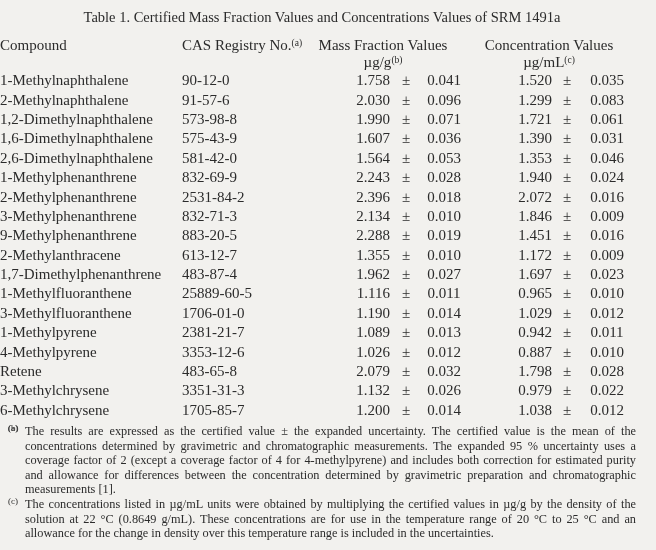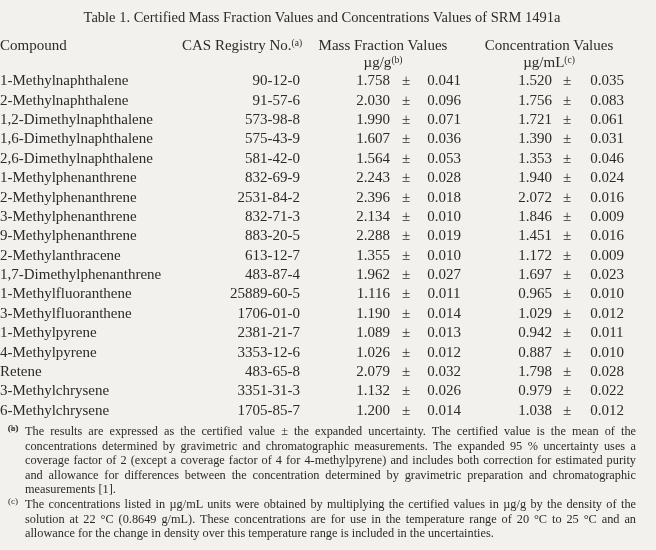--- a/index.html
+++ b/index.html
@@ -36,21 +36,21 @@
   thead tr.hr1 { height: 17px; }
   thead tr.hr2 { height: 16px; }
   tbody tr { height: 19.4px; font-family: Liberation Serif, serif; }
 
   .h-compound { text-align: left; padding-left: 24px; vertical-align: top; }
   .h-cas      { text-align: center; vertical-align: top; }
   .h-group    { text-align: center; vertical-align: top; margin-top: 16px; }
   .h-unit     { text-align: center; vertical-align: top; }
 
   .c-compound { text-align: left; padding-left: 24px; }
-  .c-cas      { text-align: right; }
+  .c-cas      { text-align: left; }
   .c-val      { text-align: right; }
   .c-pm       { text-align: center; }
   .c-unc      { text-align: center; }
 
   sup.fm {
     font-size: 9.5px;
     vertical-align: baseline;
     position: relative;
     top: -0.45em;
     line-height: 0;
@@ -122,21 +122,21 @@
           <td></td>
         </tr>
       <tr>
           <td class="c-compound">2-Methylnaphthalene</td>
           <td class="c-cas">91-57-6</td>
           <td></td>
           <td class="c-val">2.030</td>
           <td class="c-pm">±</td>
           <td class="c-unc">0.096</td>
           <td></td>
-          <td class="c-val">1.756</td>
+          <td class="c-val">1.299</td>
           <td class="c-pm">±</td>
           <td class="c-unc">0.083</td>
           <td></td>
         </tr>
       <tr>
           <td class="c-compound">1,2-Dimethylnaphthalene</td>
           <td class="c-cas">573-98-8</td>
           <td></td>
           <td class="c-val">1.990</td>
           <td class="c-pm">±</td>

